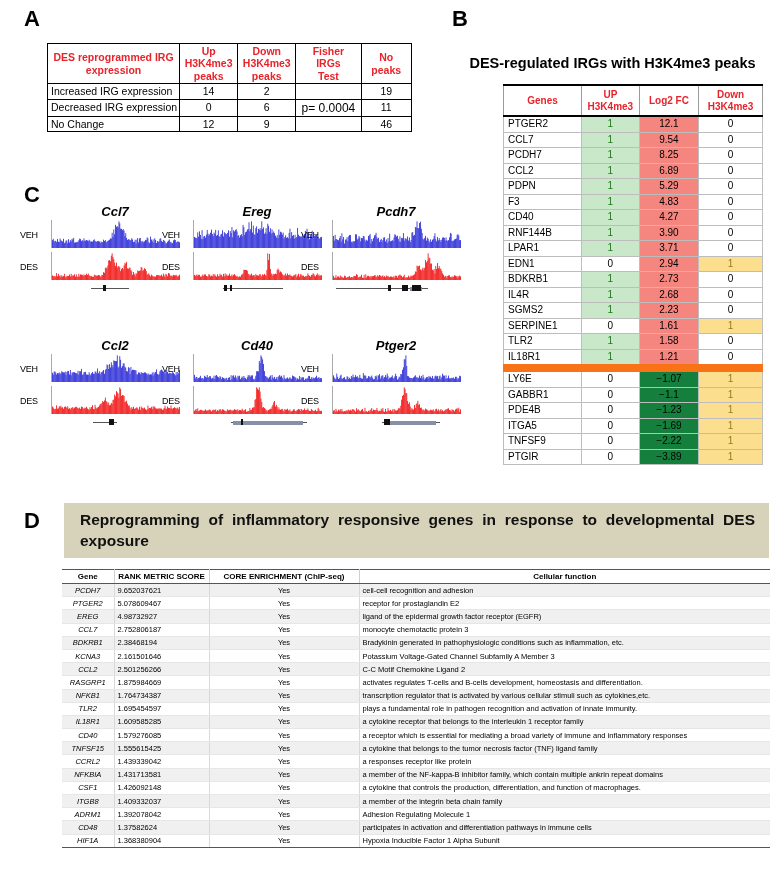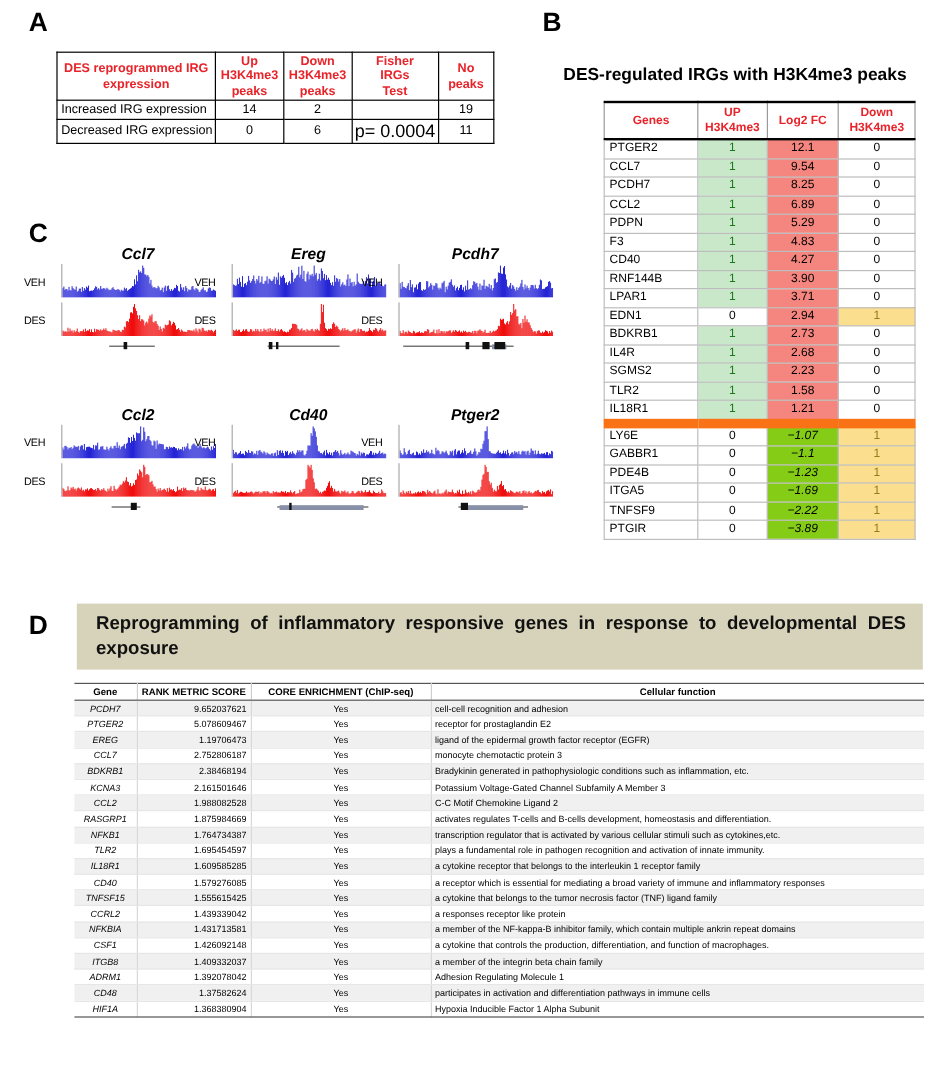--- a/index.html
+++ b/index.html
@@ -42,21 +42,21 @@
     vertical-align: middle;
     padding: 1px 2px;
     line-height: 1.18;
   }
   table.tblA th { color: #e8232a; font-size: 10.5px; }
   table.tblA td.rowlabel { text-align: left; color:#000; padding-left: 3px; white-space: nowrap; }
   table.tblA td { color: #000; font-weight: normal; }
   table.tblA td.rowlabel { font-weight: normal; }
   .colUp, .colDown, .colFisher, .colNo { width: 62px; }
   .colFisher { width: 70px; }
-  .fisher-val { font-size: 15px; white-space: nowrap; }
+  .fisher-val { font-size: 12px; white-space: nowrap; }
 
   
   #panelB-letter { left: 452px; top: 6px; }
   #panelB-title {
     position: absolute;
     left: 455px; top: 55px;
     width: 315px;
     text-align: center;
     font-size: 14.5px;
     font-weight: bold;
@@ -89,21 +89,21 @@
   table.tblB td {
     text-align: center;
     padding: 1px 2px;
     border: 1px solid #bdbdbd;
     line-height: 1.25;
     height: 15px;
   }
   table.tblB td.gene { text-align: left; padding-left: 4px; color:#000; }
   td.cell-green { background: #c9e7c9; color: #1a7a1a; }
   td.cell-red   { background: #f5867f; color: #000; }
-  td.cell-blue  { background: #84cc16; color: #000; font-style: italic; }
+  td.cell-blue  { background: #15803d; color: #000; }
   td.cell-yellow{ background: #fbdf8e; color: #9a7a1a; }
   td.cell-plain { background: #ffffff; color: #000; }
   tr.sep-row td { border-top: 8px solid #f97316; }
 
   
   #panelC-letter { left: 24px; top: 182px; }
   #panelC {
     position: absolute;
     left: 18px; top: 196px;
     width: 424px; height: 262px;
@@ -189,21 +189,21 @@
   table.tblD thead th.th-rank,
   table.tblD thead th.th-core { border-right: 1px solid #cfcfcf; }
   table.tblD td {
     padding: 1.6px 3px;
     border-bottom: 1px solid #e6e6e6;
     height: 13px;
   }
   table.tblD tbody tr:nth-child(odd) { background: #f0f0f0; }
   table.tblD tbody tr:nth-child(even) { background: #ffffff; }
   td.d-gene { width: 52px; text-align:center; font-style: italic; border-right:1px solid #d8d8d8; }
-  td.d-rank { width: 95px; text-align:right; border-right:1px solid #d8d8d8; }
+  td.d-rank { width: 95px; text-align:left; border-right:1px solid #d8d8d8; }
   td.d-core { width: 150px; text-align:center; border-right:1px solid #d8d8d8; }
   td.d-func { text-align:left; padding-left: 6px; }
   table.tblD tbody tr:last-child td { border-bottom: 1.3px solid #555; }
 </style>
 </head>
 <body>
 
 <div class="panel-letter" id="panelA-letter">A</div>
 <div id="panelA-table-wrap">
   <table class="tblA">
@@ -239,20 +239,27 @@
           <td class="fisher-val"></td>
           <td>19</td>
         </tr>
         <tr>
           <td class="rowlabel">Decreased IRG expression</td>
           <td>0</td>
           <td>6</td>
           <td class="fisher-val">p= 0.0004</td>
           <td>11</td>
         </tr>
+        <tr>
+          <td class="rowlabel">No Change</td>
+          <td>12</td>
+          <td>9</td>
+          <td class="fisher-val"></td>
+          <td>46</td>
+        </tr>
       </tbody>
   </table>
 </div>
 
 <div class="panel-letter" id="panelB-letter">B</div>
 <div id="panelB-title">DES-regulated IRGs with H3K4me3 peaks</div>
 <div id="panelB-table-wrap">
   <table class="tblB">
     <thead>
       <tr>
@@ -339,20 +346,26 @@
           <td class="gene cell-plain">IL4R</td>
           <td class="cell-green">1</td>
           <td class="cell-red">2.68</td>
           <td class="cell-plain">0</td>
         </tr>
         <tr>
           <td class="gene cell-plain">SGMS2</td>
           <td class="cell-green">1</td>
           <td class="cell-red">2.23</td>
           <td class="cell-plain">0</td>
+        </tr>
+        <tr>
+          <td class="gene cell-plain">SERPINE1</td>
+          <td class="cell-plain">0</td>
+          <td class="cell-red">1.61</td>
+          <td class="cell-yellow">1</td>
         </tr>
         <tr>
           <td class="gene cell-plain">TLR2</td>
           <td class="cell-green">1</td>
           <td class="cell-red">1.58</td>
           <td class="cell-plain">0</td>
         </tr>
         <tr>
           <td class="gene cell-plain">IL18R1</td>
           <td class="cell-green">1</td>
@@ -2357,21 +2370,21 @@
           <td class="d-func">cell-cell recognition and adhesion</td>
         </tr>
         <tr>
           <td class="d-gene">PTGER2</td>
           <td class="d-rank">5.078609467</td>
           <td class="d-core">Yes</td>
           <td class="d-func">receptor for prostaglandin E2</td>
         </tr>
         <tr>
           <td class="d-gene">EREG</td>
-          <td class="d-rank">1.19706473</td>
+          <td class="d-rank">4.98732927</td>
           <td class="d-core">Yes</td>
           <td class="d-func"> ligand of the epidermal growth factor receptor (EGFR)</td>
         </tr>
         <tr>
           <td class="d-gene">CCL7</td>
           <td class="d-rank">2.752806187</td>
           <td class="d-core">Yes</td>
           <td class="d-func">monocyte chemotactic protein 3</td>
         </tr>
         <tr>
@@ -2381,21 +2394,21 @@
           <td class="d-func">Bradykinin generated in pathophysiologic conditions such as inflammation, etc.</td>
         </tr>
         <tr>
           <td class="d-gene">KCNA3</td>
           <td class="d-rank">2.161501646</td>
           <td class="d-core">Yes</td>
           <td class="d-func">Potassium Voltage-Gated Channel Subfamily A Member 3</td>
         </tr>
         <tr>
           <td class="d-gene">CCL2</td>
-          <td class="d-rank">1.988082528</td>
+          <td class="d-rank">2.501256266</td>
           <td class="d-core">Yes</td>
           <td class="d-func">C-C Motif Chemokine Ligand 2</td>
         </tr>
         <tr>
           <td class="d-gene">RASGRP1</td>
           <td class="d-rank">1.875984669</td>
           <td class="d-core">Yes</td>
           <td class="d-func">activates regulates T-cells and B-cells development, homeostasis and differentiation.</td>
         </tr>
         <tr>

